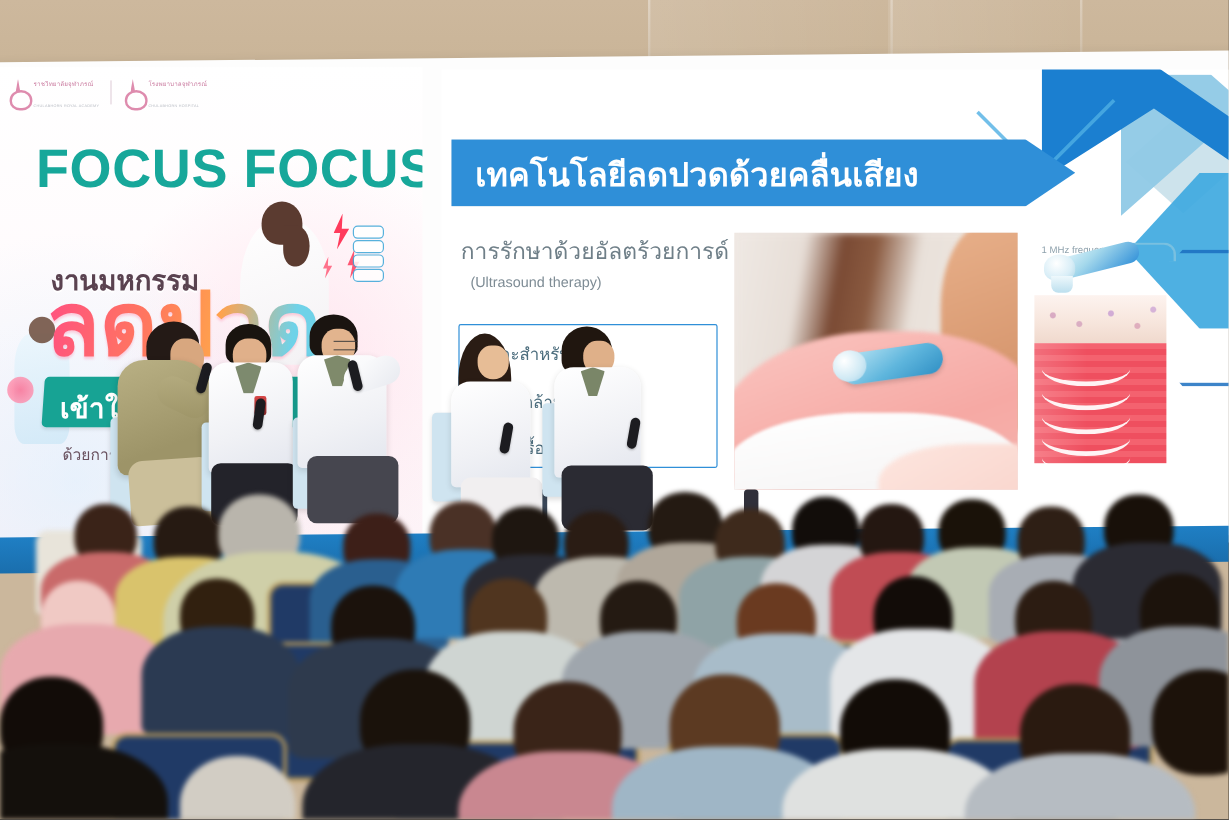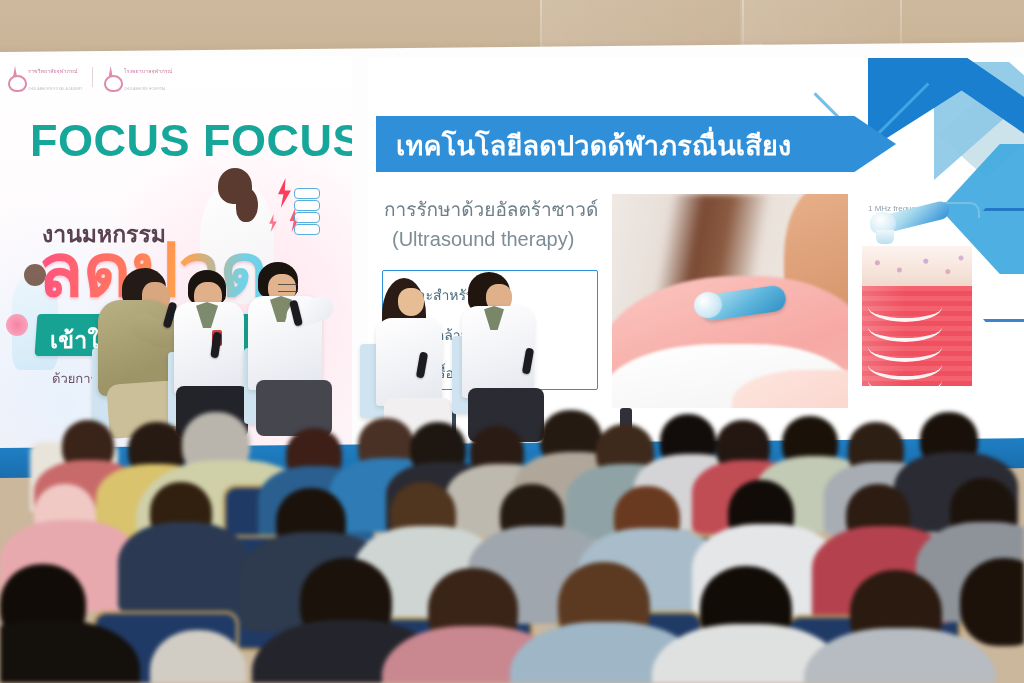--- a/index.html
+++ b/index.html
@@ -105,21 +105,21 @@
   
   .arrow-bar{position:absolute;left:8px;top:58px;width:520px;height:56px;
         background:#2f8fd8;
         clip-path:polygon(0 0,92% 0,100% 50%,92% 100%,0 100%);
         box-shadow:0 1px 2px rgba(0,0,0,.12);}
   .arrow-txt{position:absolute;left:28px;top:68px;width:490px;height:40px;
         color:#fff;font-size:27px;font-weight:700;white-space:nowrap;
         letter-spacing:.2px;line-height:40px;}
 
   .sub-th{position:absolute;left:16px;top:136px;font-size:19px;color:#6f7f88;white-space:nowrap;}
-  .sub-en{position:absolute;left:24px;top:170px;font-size:20px;color:#7e8c95;white-space:nowrap;}
+  .sub-en{position:absolute;left:24px;top:170px;font-size:12px;color:#7e8c95;white-space:nowrap;}
 
   .textbox{position:absolute;left:14px;top:212px;width:214px;height:118px;
         border:1.4px solid #2f8fd8;border-radius:2px;background:rgba(255,255,255,.4);}
   .tb-line{position:absolute;left:26px;font-size:14px;color:#4c6d7d;white-space:nowrap;}
   .tbl1{top:226px;} .tbl2{top:266px;} .tbl3{top:304px;}
 
   
   .photo{position:absolute;left:244px;top:136px;width:236px;height:214px;overflow:hidden;
         background:#efe7e2;}
   .ph-bg{position:absolute;inset:0;
@@ -323,23 +323,23 @@
   <div class="slide">
 
     <div class="chev cv-f"></div>
     <div class="chev cv-b"></div>
     <div class="chev cv-a"></div>
     <div class="chev cv-e"></div>
     <div class="chev cv-c"></div>
     <div class="chev cv-d"></div>
 
     <div class="arrow-bar"></div>
-    <div class="arrow-txt">เทคโนโลยีลดปวดด้ฬาภรณื่นเสียง</div>
-
-    <div class="sub-th">การรักษาด้วยอัลตร้าซาวด์</div>
+    <div class="arrow-txt">เทคโนโลยีลดปวดด้วยคลื่นเสียง</div>
+
+    <div class="sub-th">การรักษาด้วยอัลตร้วยการด์</div>
     <div class="sub-en">(Ultrasound therapy)</div>
 
     <div class="textbox"></div>
     <div class="tb-line tbl1">เฉพาะสำหรับการ</div>
     <div class="tb-line tbl2">ปวดตึงกล้ามเนื้อ</div>
     <div class="tb-line tbl3">อักเสบเรื้อรัง</div>
 
     <div class="photo">
       <div class="ph-bg"></div>
       <div class="ph-hair"></div>

